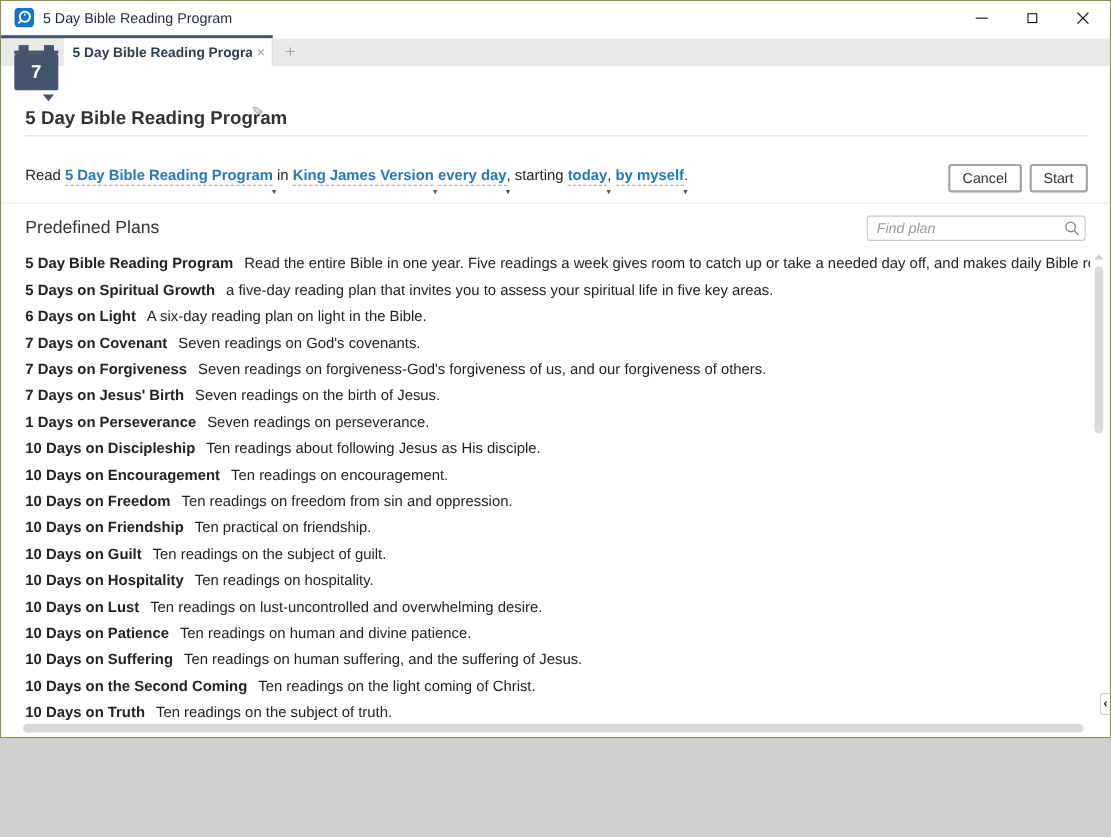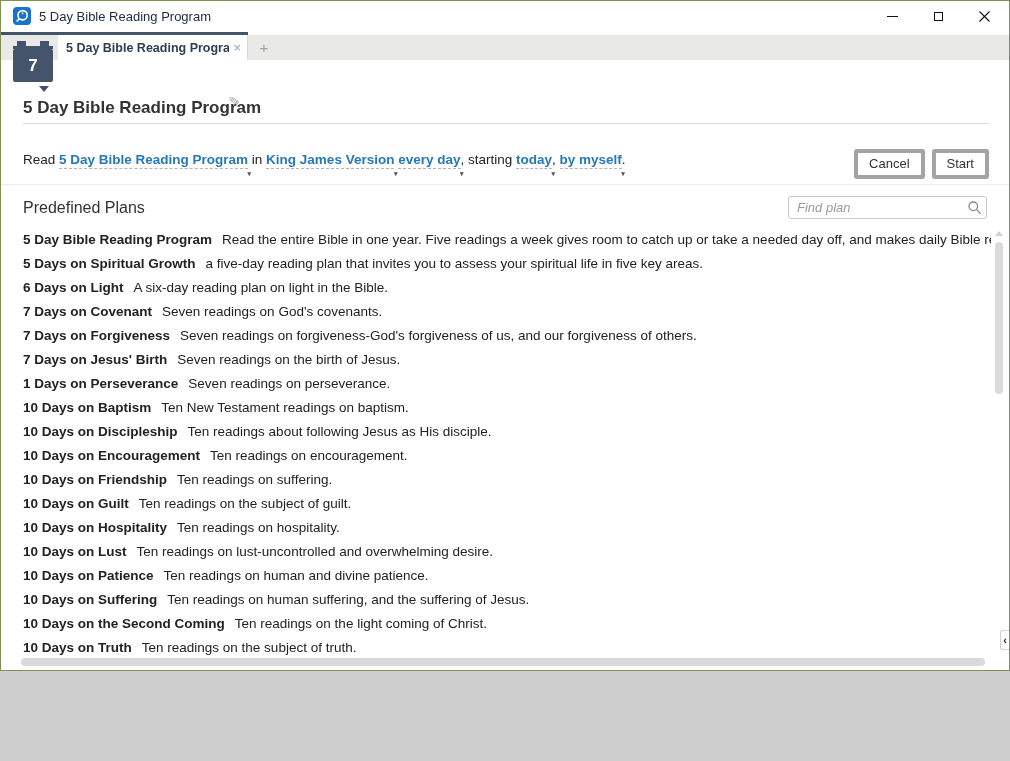--- a/index.html
+++ b/index.html
@@ -57,21 +57,21 @@
   .setup-sentence { position:absolute; left:22px; top:11px; font-size:13.5px; color:#222; white-space:nowrap;text-align:right; }
   .setup-link {
     color:var(--link-blue,#2878b5); font-weight:700; text-decoration:none;
     border-bottom:1px dashed #b3b3b3; padding-bottom:1px; position:relative; cursor:pointer;
   }
   .setup-link::after {
     content:"▾"; position:absolute; right:-3px; bottom:-10px; font-size:7px; color:#555;
   }
   .action-buttons { position:absolute; right:20px; top:8px; display:flex; gap:7px; }
   .btn {
-    background:#fff; border:4px solid #a3a3a3; border-radius:3px; color:#333;
+    background:#fff; border:2px solid #a3a3a3; border-radius:3px; color:#333;
     font-family:"Liberation Sans",sans-serif; font-size:13px; padding:3px 11px; line-height:16px;text-align:right;
   }
   .section-divider { position:absolute; top:183px; left:0; right:0; border-top:1px solid #ececec; }
   
   .plans-toolbar { position:absolute; top:188px; left:0; right:0; height:36px; }
   .plans-label { position:absolute; left:22px; top:10px; font-size:16px; color:#333; }
   .find-box { position:absolute; right:22px; top:7px; width:199px; height:23px; }
   .find-input {
     width:100%; height:100%; border:1px solid #c9c9c9; border-radius:3px;
     padding:0 24px 0 8px; font-family:"Liberation Sans",sans-serif; font-size:13px; color:#333; outline:none;
@@ -174,24 +174,24 @@
   </div>
 
   <div class="plan-list">
       <div class="plan-row"><span class="plan-name">5 Day Bible Reading Program</span><span class="plan-desc">Read the entire Bible in one year. Five readings a week gives room to catch up or take a needed day off, and makes daily Bible reading practical and doable.</span></div>
       <div class="plan-row"><span class="plan-name">5 Days on Spiritual Growth</span><span class="plan-desc">a five-day reading plan that invites you to assess your spiritual life in five key areas.</span></div>
       <div class="plan-row"><span class="plan-name">6 Days on Light</span><span class="plan-desc">A six-day reading plan on light in the Bible.</span></div>
       <div class="plan-row"><span class="plan-name">7 Days on Covenant</span><span class="plan-desc">Seven readings on God's covenants.</span></div>
       <div class="plan-row"><span class="plan-name">7 Days on Forgiveness</span><span class="plan-desc">Seven readings on forgiveness-God's forgiveness of us, and our forgiveness of others.</span></div>
       <div class="plan-row"><span class="plan-name">7 Days on Jesus' Birth</span><span class="plan-desc">Seven readings on the birth of Jesus.</span></div>
       <div class="plan-row"><span class="plan-name">1 Days on Perseverance</span><span class="plan-desc">Seven readings on perseverance.</span></div>
-      <div class="plan-row"><span class="plan-name">10 Days on Baptism</span><span class="plan-desc">Ten New Testament readings on baptism.</span></div>
       <div class="plan-row"><span class="plan-name">10 Days on Discipleship</span><span class="plan-desc">Ten readings about following Jesus as His disciple.</span></div>
       <div class="plan-row"><span class="plan-name">10 Days on Encouragement</span><span class="plan-desc">Ten readings on encouragement.</span></div>
-      <div class="plan-row"><span class="plan-name">10 Days on Friendship</span><span class="plan-desc">Ten readings on suffering.</span></div>
+      <div class="plan-row"><span class="plan-name">10 Days on Freedom</span><span class="plan-desc">Ten readings on freedom from sin and oppression.</span></div>
+      <div class="plan-row"><span class="plan-name">10 Days on Friendship</span><span class="plan-desc">Ten practical on friendship.</span></div>
       <div class="plan-row"><span class="plan-name">10 Days on Guilt</span><span class="plan-desc">Ten readings on the subject of guilt.</span></div>
       <div class="plan-row"><span class="plan-name">10 Days on Hospitality</span><span class="plan-desc">Ten readings on hospitality.</span></div>
       <div class="plan-row"><span class="plan-name">10 Days on Lust</span><span class="plan-desc">Ten readings on lust-uncontrolled and overwhelming desire.</span></div>
       <div class="plan-row"><span class="plan-name">10 Days on Patience</span><span class="plan-desc">Ten readings on human and divine patience.</span></div>
       <div class="plan-row"><span class="plan-name">10 Days on Suffering</span><span class="plan-desc">Ten readings on human suffering, and the suffering of Jesus.</span></div>
       <div class="plan-row"><span class="plan-name">10 Days on the Second Coming</span><span class="plan-desc">Ten readings on the light coming of Christ.</span></div>
       <div class="plan-row"><span class="plan-name">10 Days on Truth</span><span class="plan-desc">Ten readings on the subject of truth.</span></div>
       <div class="plan-row"><span class="plan-name">10 Days on Wisdom</span><span class="plan-desc">Ten readings on wisdom.</span></div>
     </div>
 

